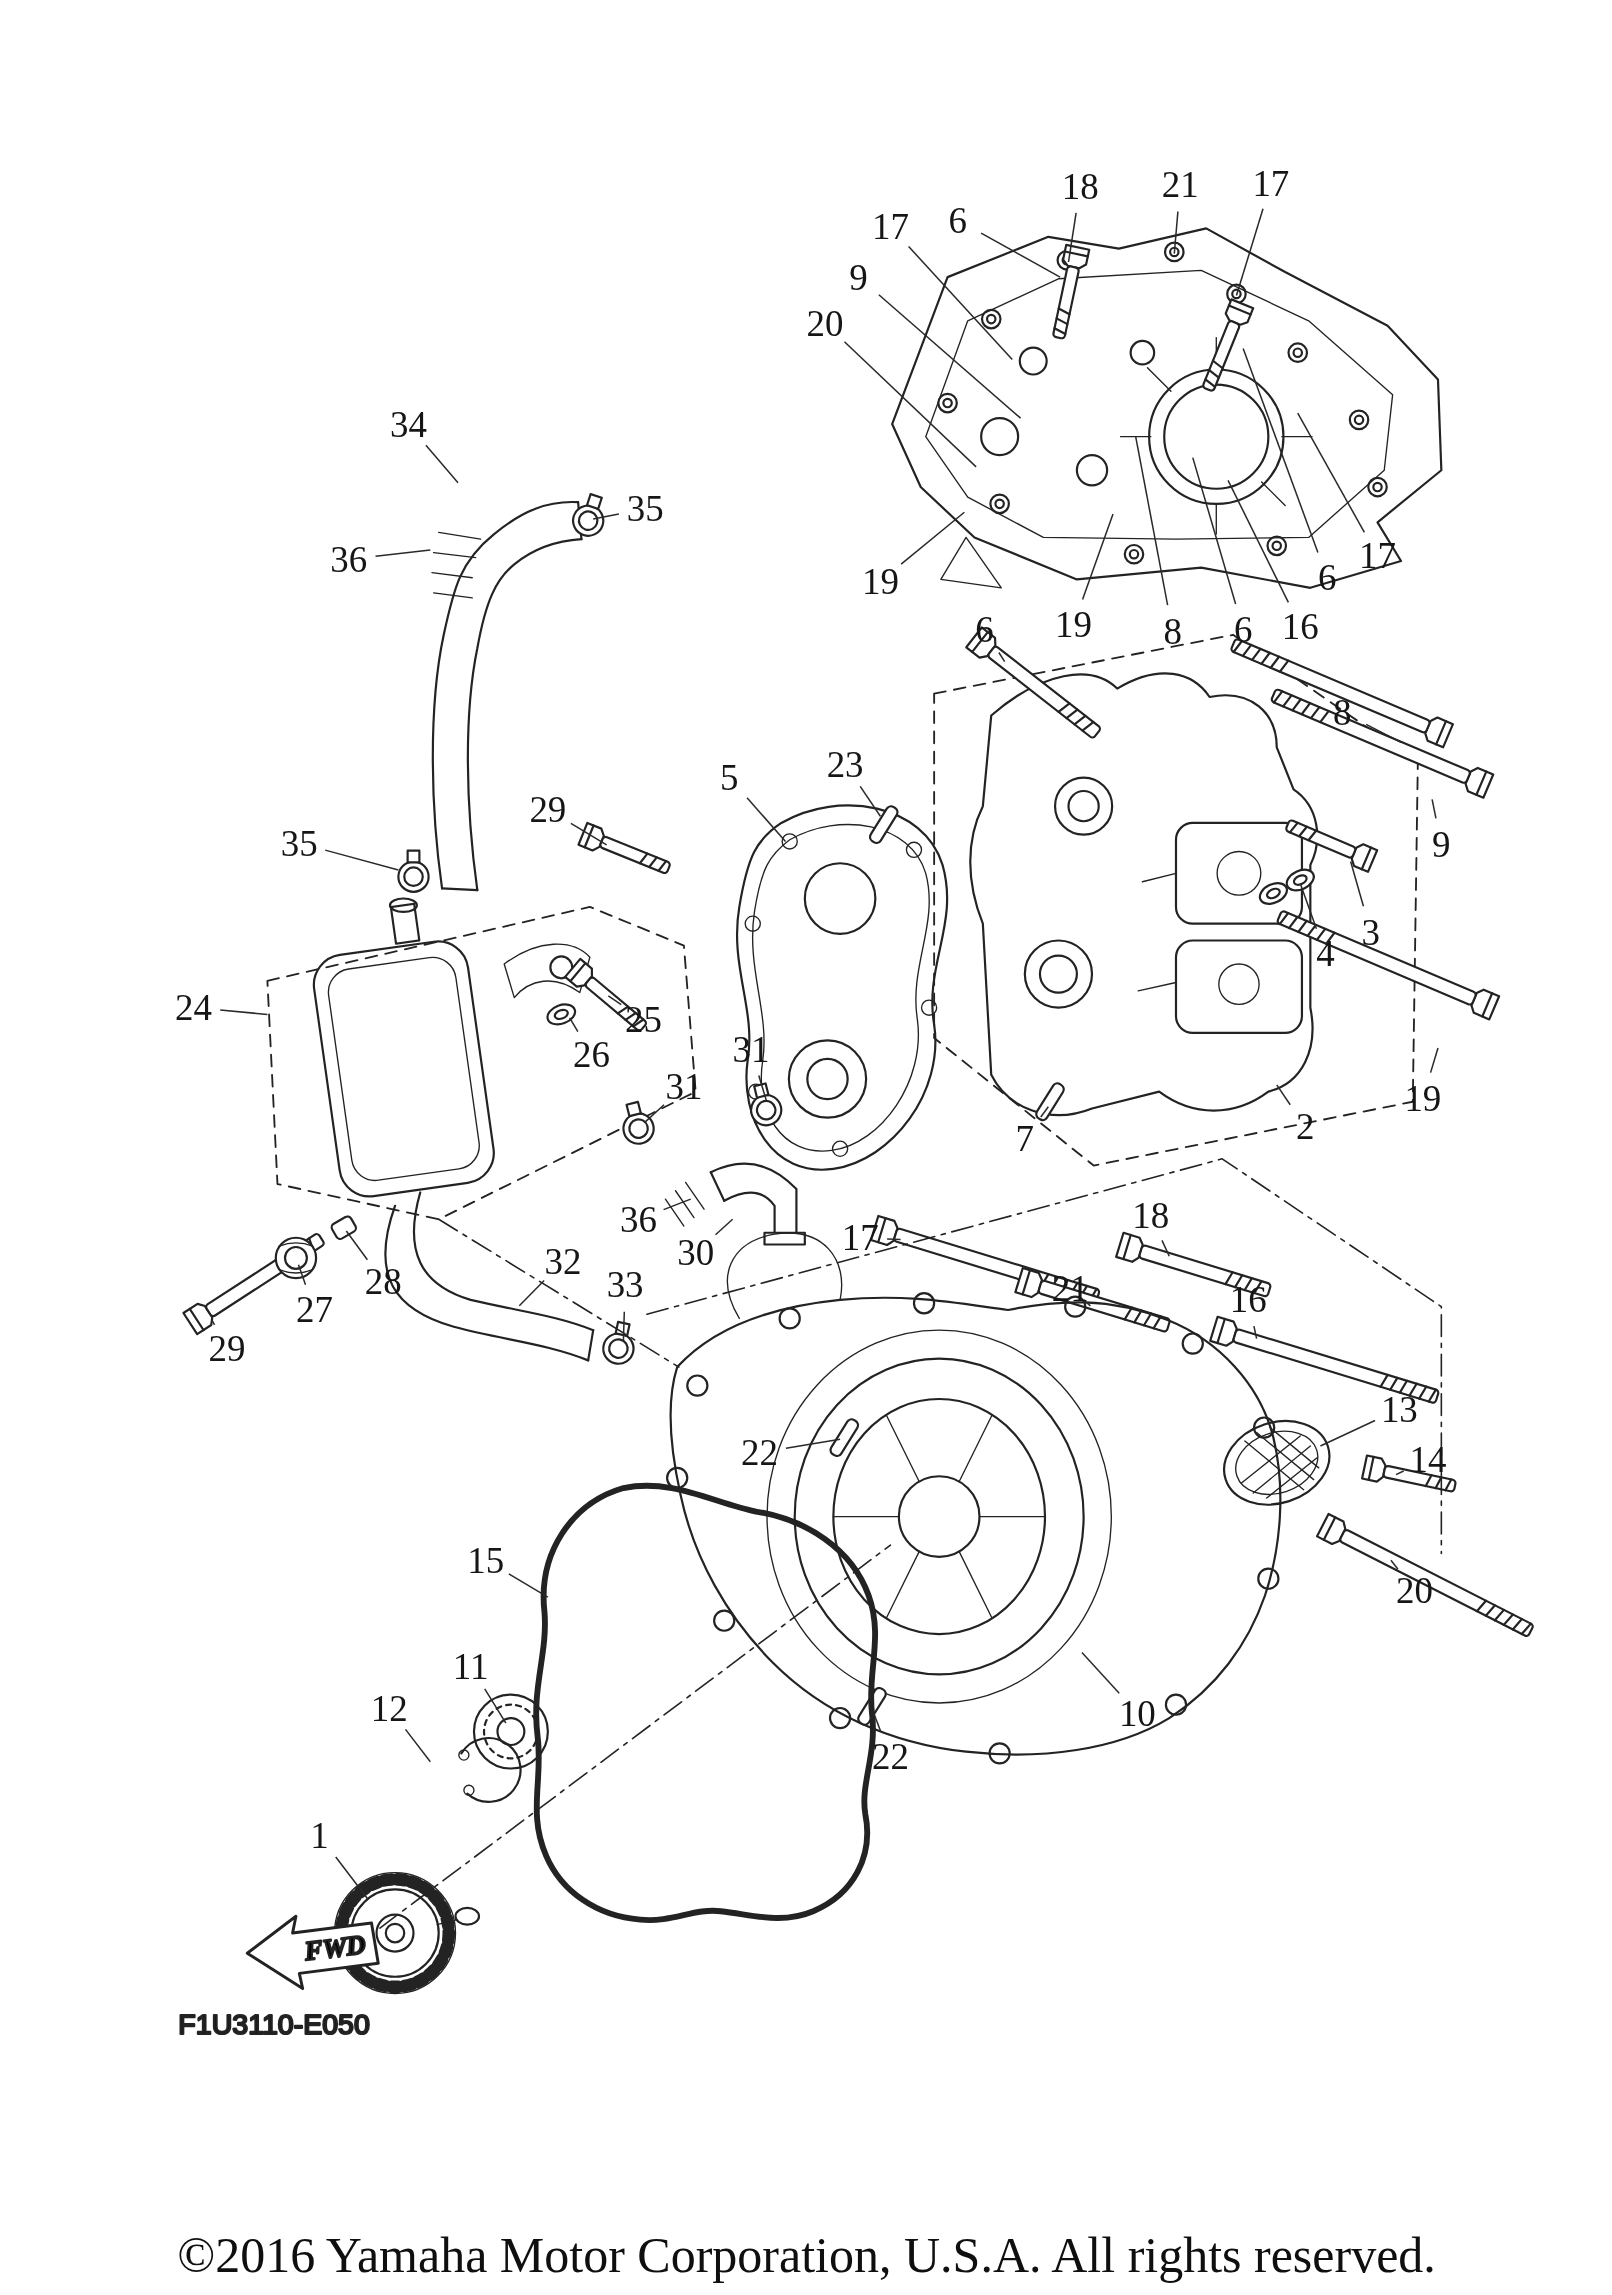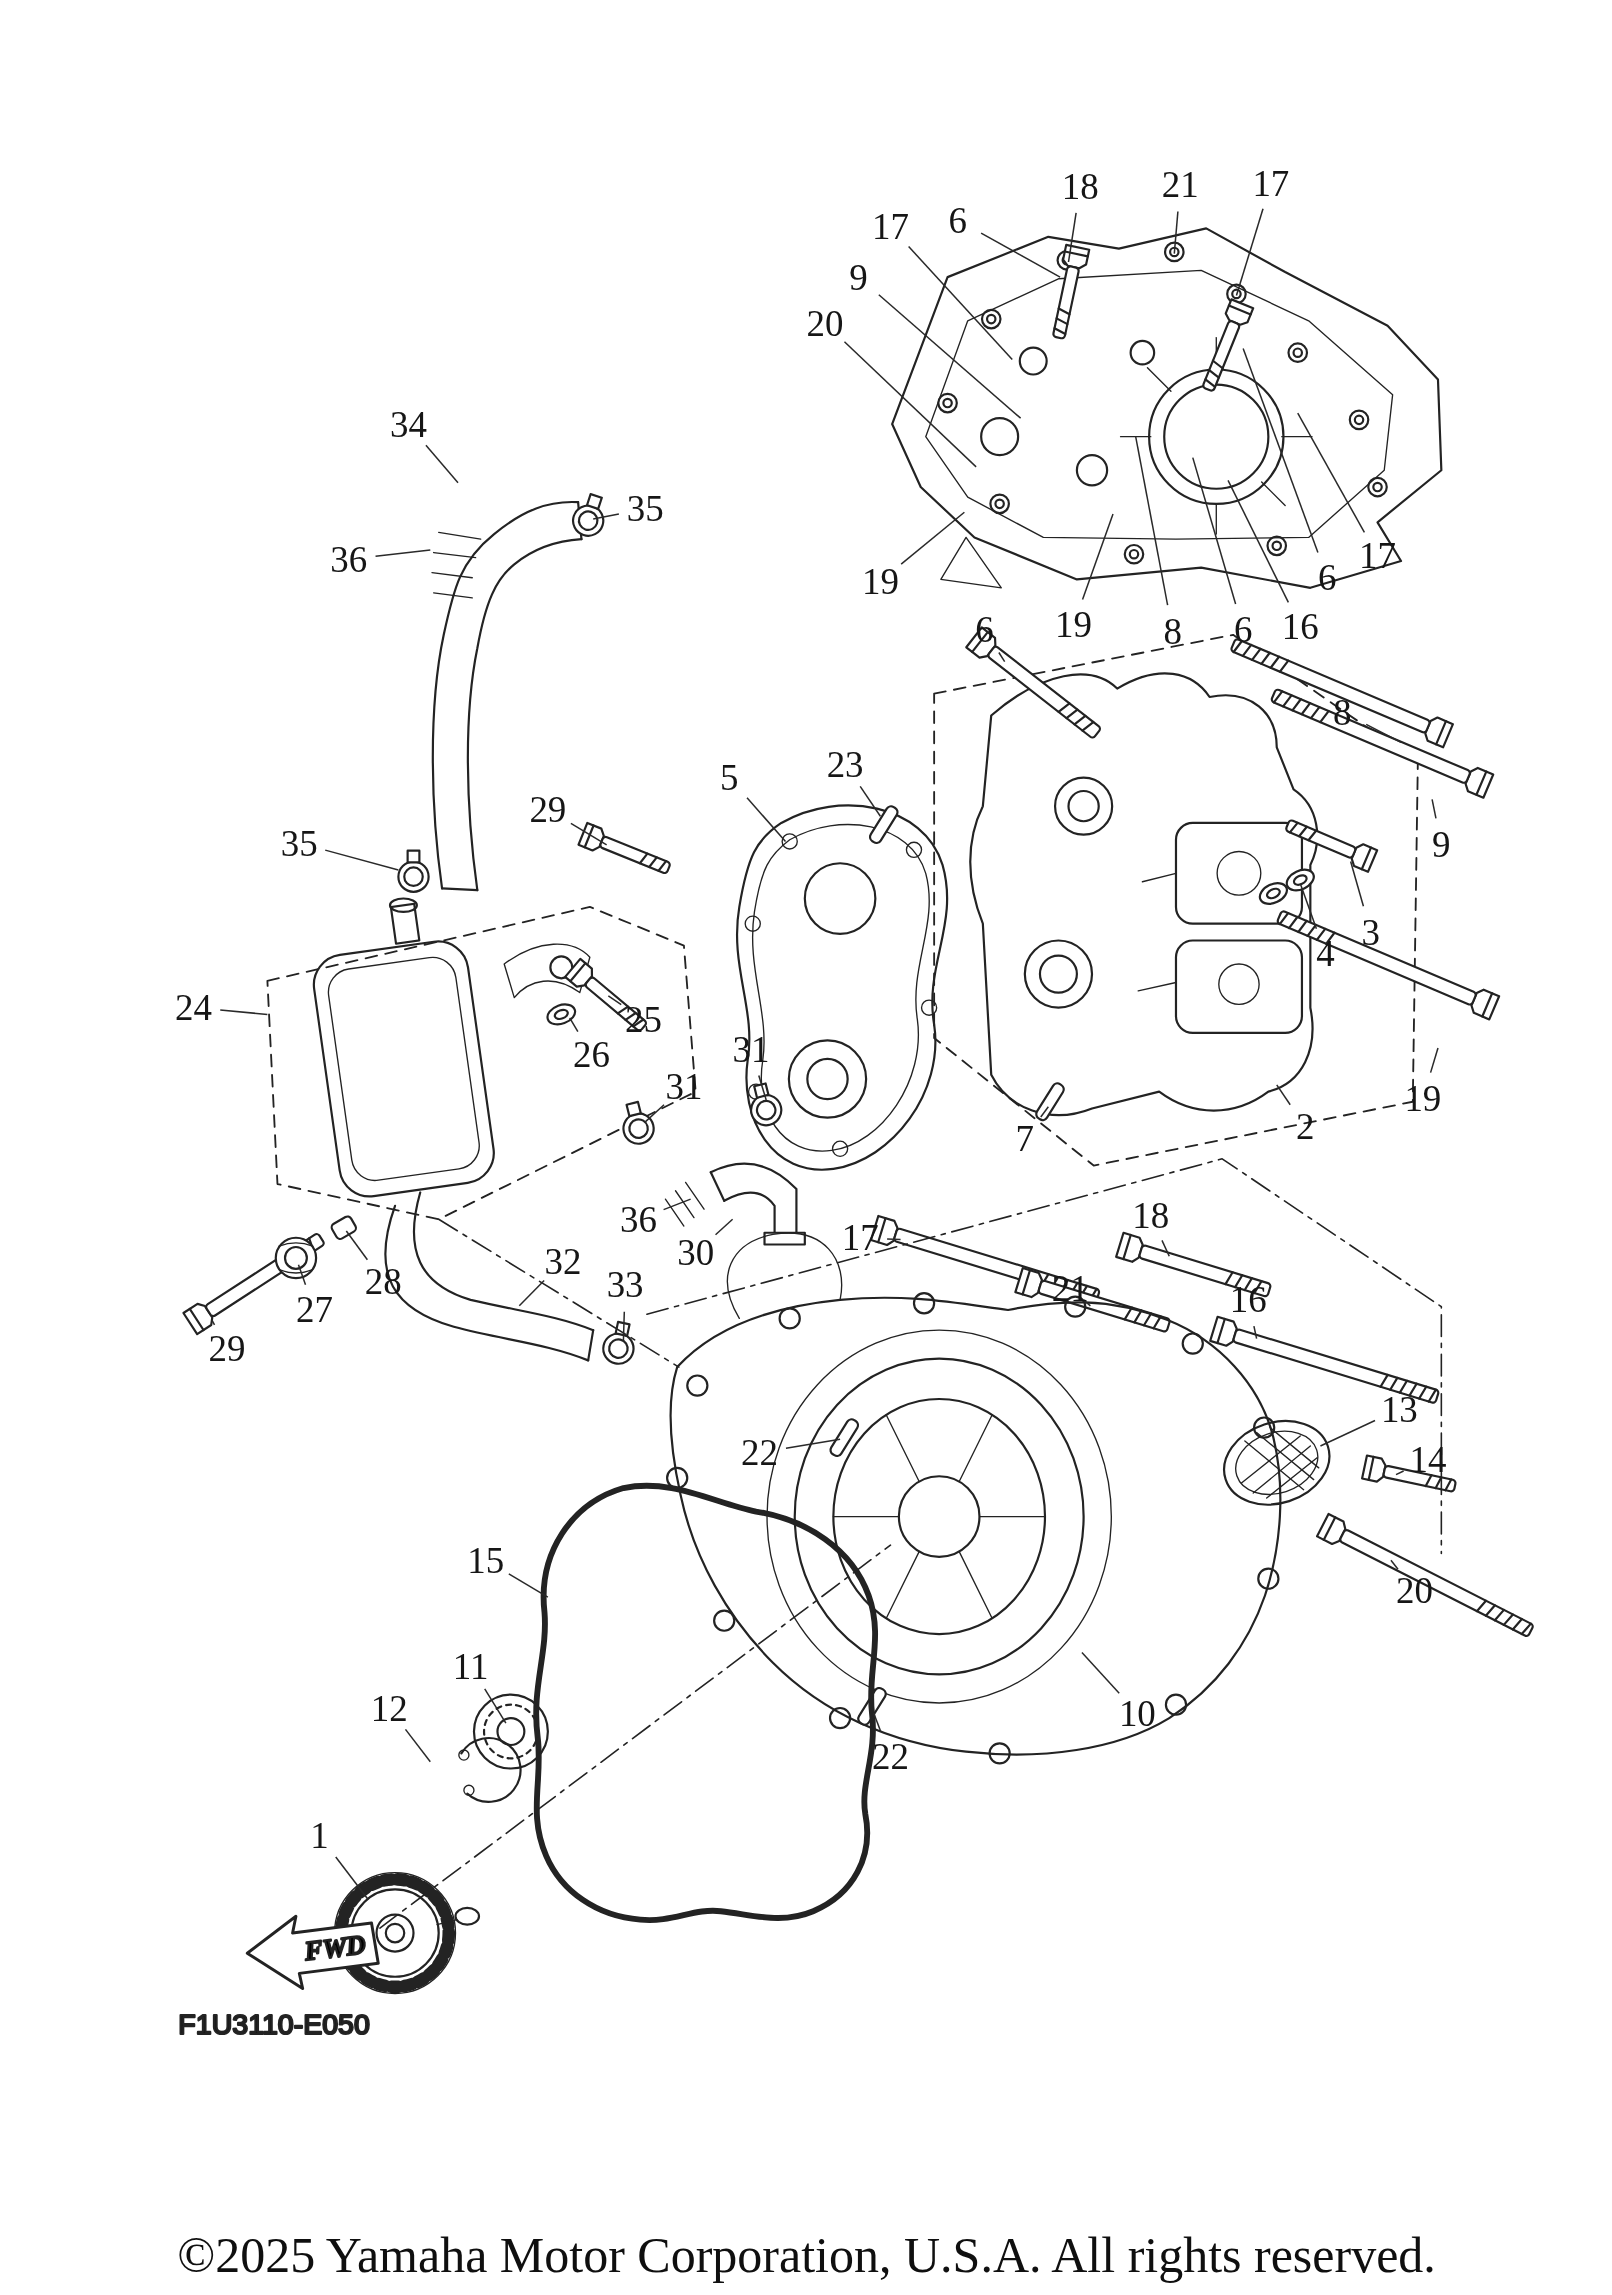--- a/index.html
+++ b/index.html
@@ -396,15 +396,15 @@
         <text x="463" y="2034" class="callout">12</text>
         <line x1="1332.376811887445" y1="2016.4110675135762" x2="1288" y2="1968" class="leader"></line>
         <text x="1354" y="2040" class="callout">10</text>
         <line x1="1048.5126694621163" y1="2062.132940601502" x2="1040" y2="2040" class="leader"></line>
         <text x="1060" y="2092" class="callout">22</text>
         <line x1="399.4135462192061" y1="2211.4384398734423" x2="438" y2="2262" class="leader"></line>
         <text x="380" y="2186" class="callout">1</text>
       </g>
   </svg>
 
-  <div class="copyright">©2025 Yamaha Motor Corporation, U.S.A. All rights reserved.</div>
+  <div class="copyright">©2016 Yamaha Motor Corporation, U.S.A. All rights reserved.</div>
 </div>
 
 
 </body></html>

